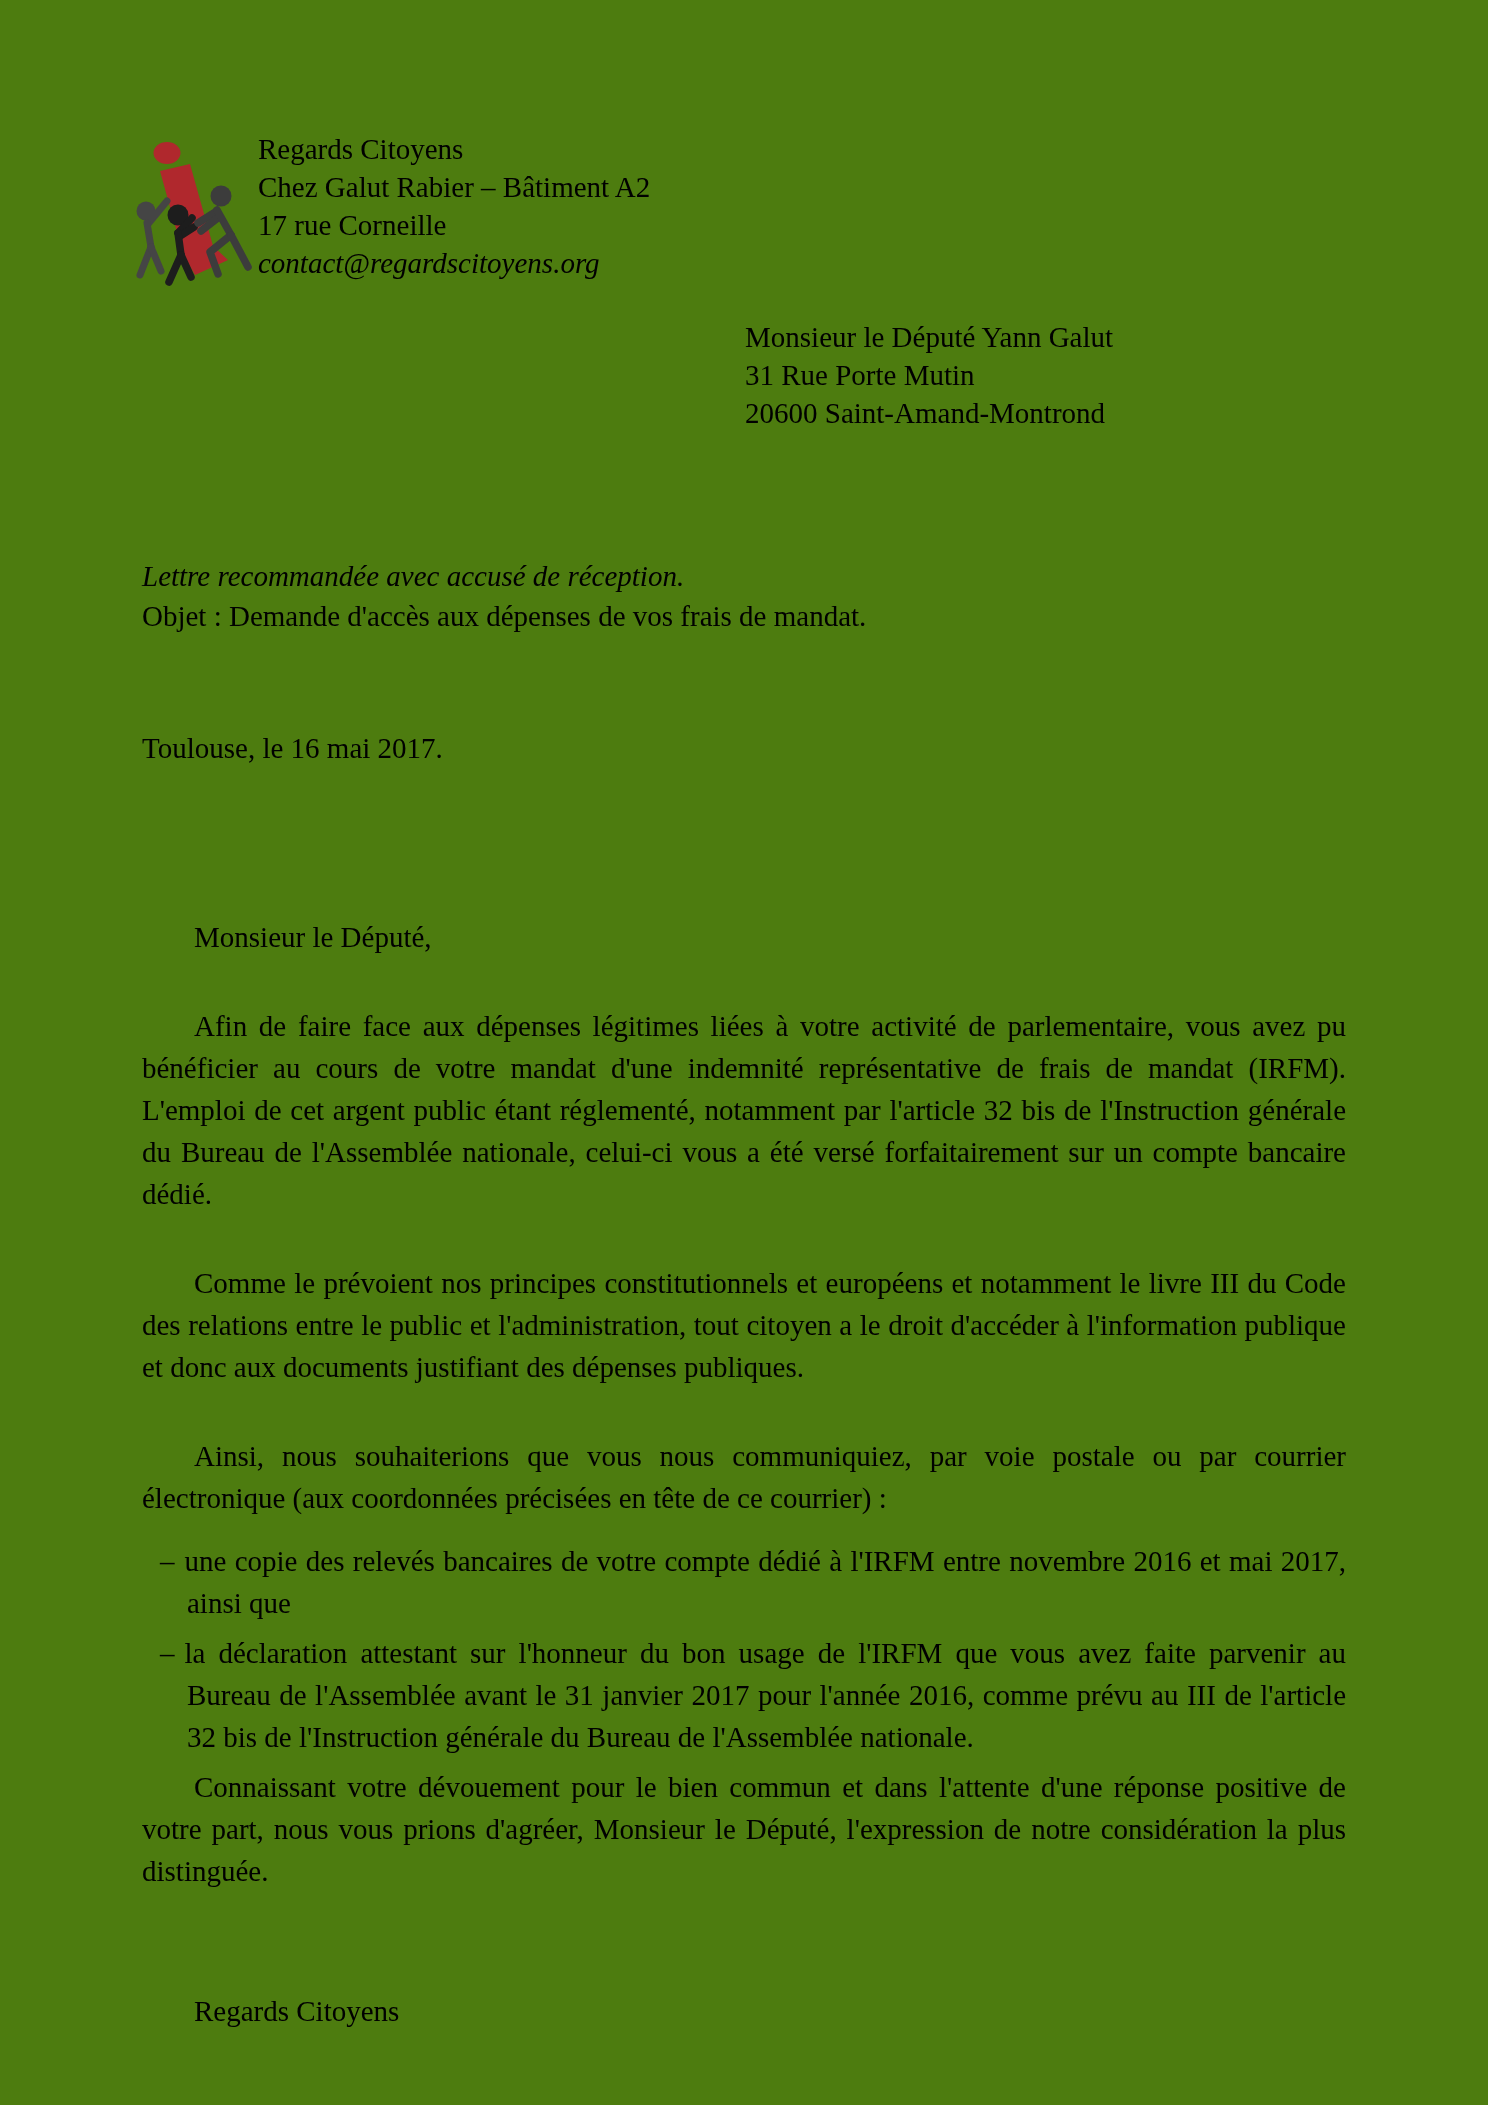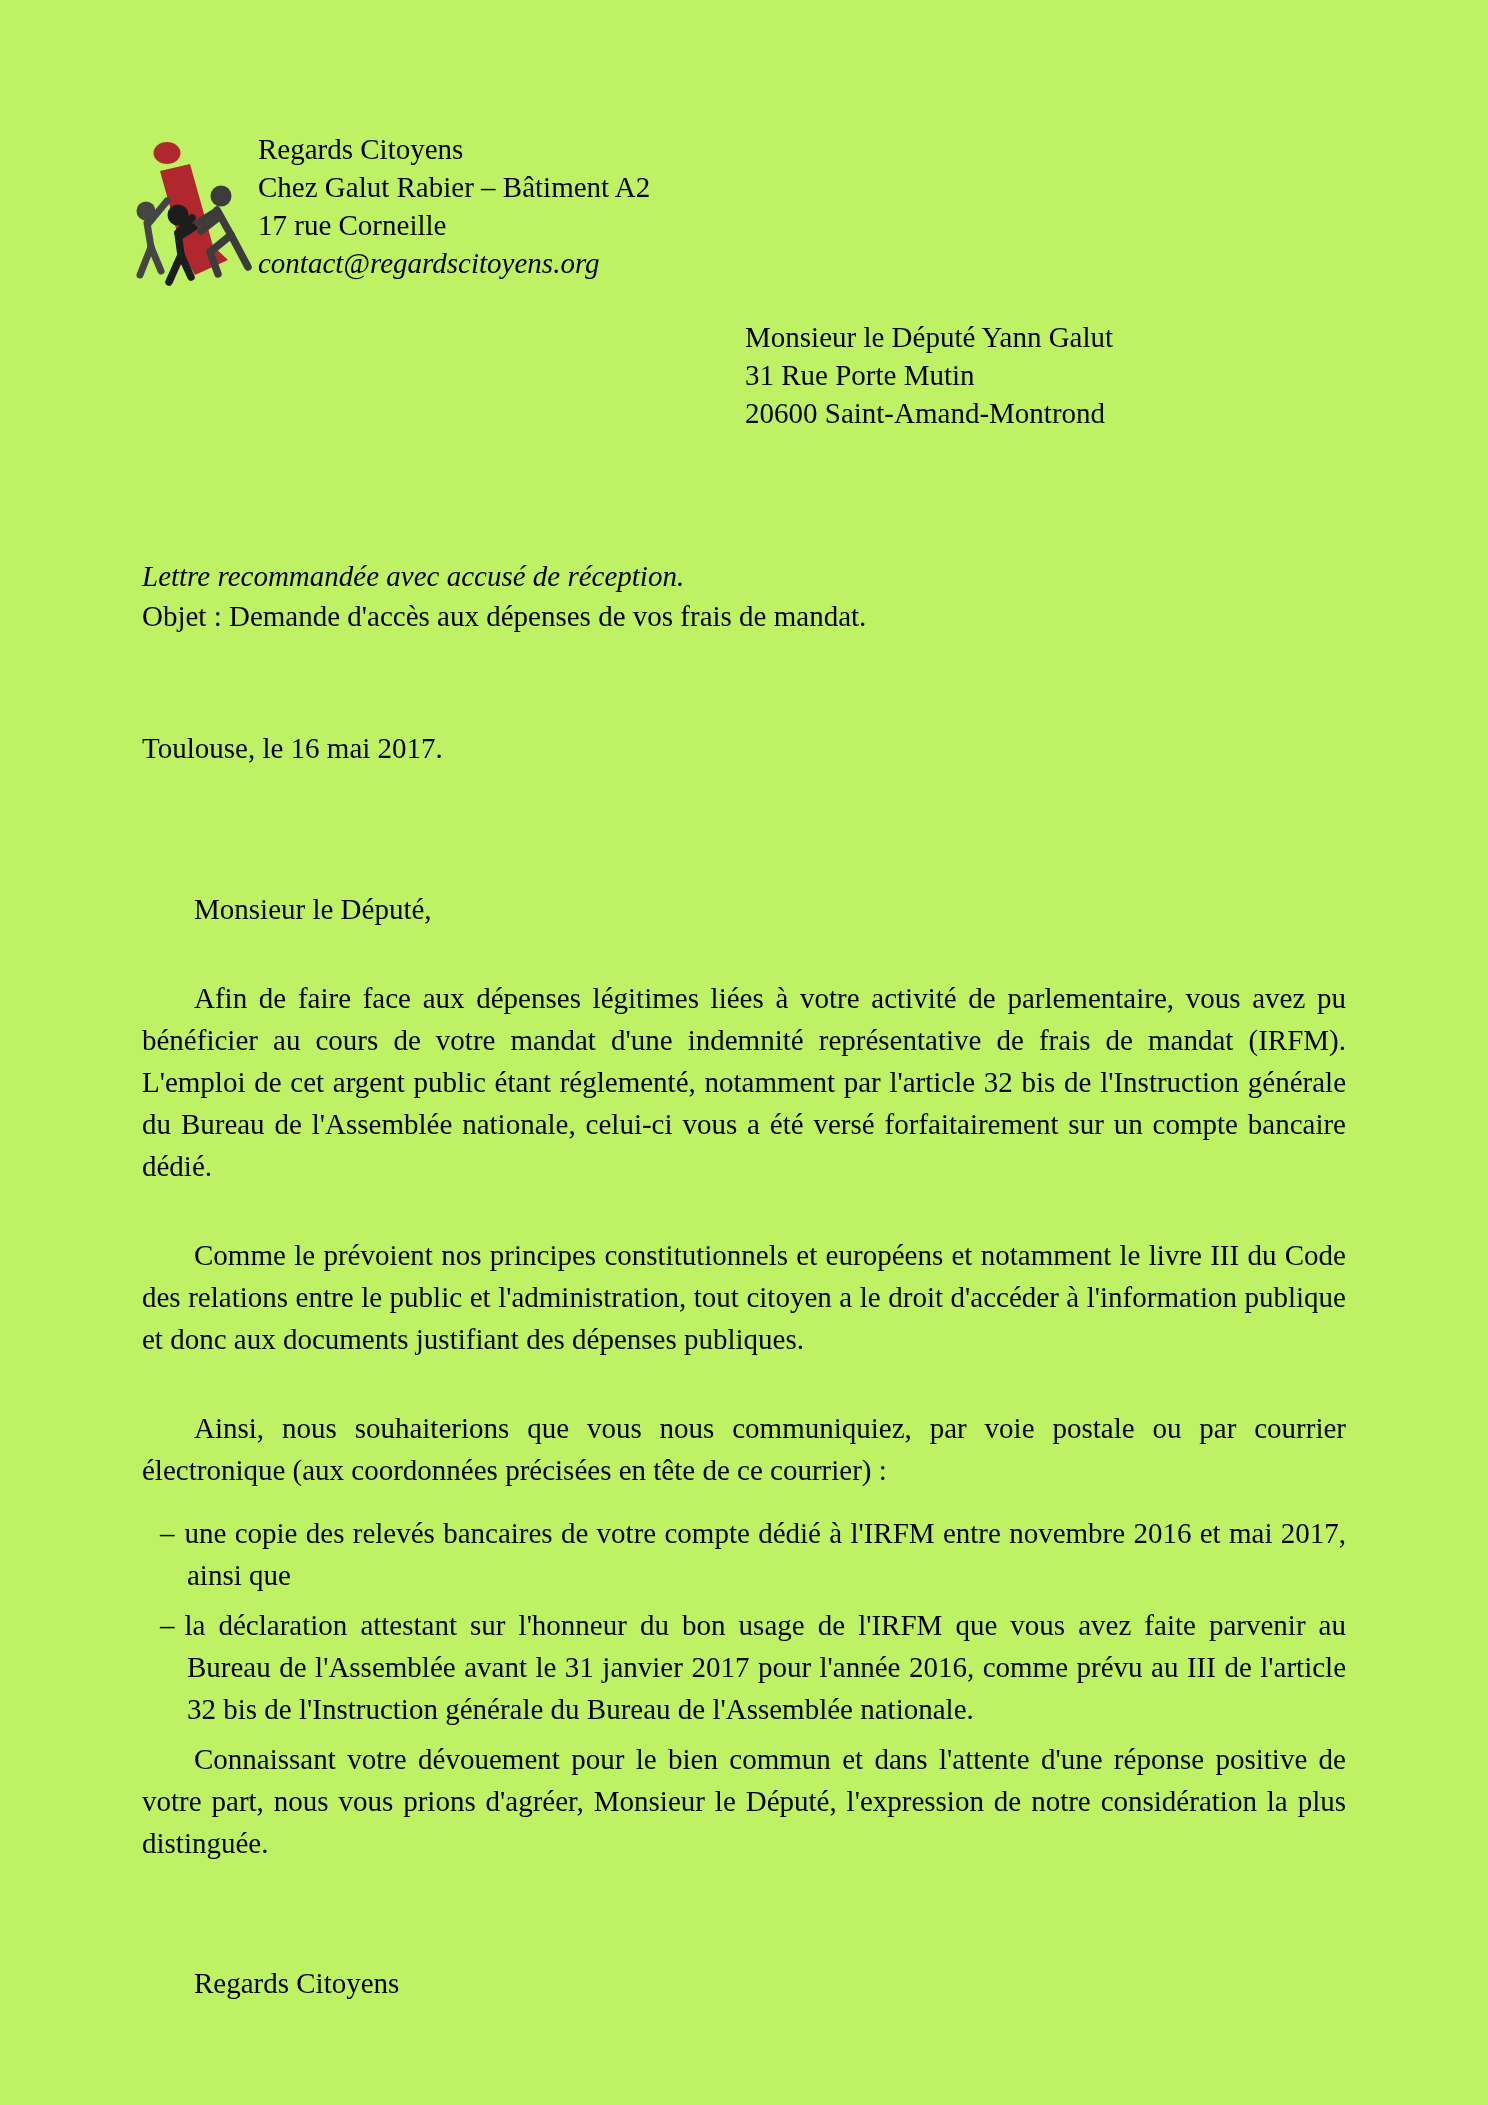--- a/index.html
+++ b/index.html
@@ -1,20 +1,20 @@
 <!DOCTYPE html>
 <html lang="fr"><head>
 <meta charset="utf-8">
 <style>
   html, body { margin: 0; padding: 0; background: #ffffff; }
   .page {
     position: relative;
     width: 1488px;
     height: 2105px;
-    background: #bef264;
+    background: #4d7c0f;
     color: #000000;
     font-family: "Liberation Serif", "DejaVu Serif", serif;
     font-size: 29px;
     overflow: hidden;
   }
   .logo {
     position: absolute;
     left: 133px;
     top: 138px;
     width: 122px;
@@ -44,21 +44,21 @@
   .dateline {
     position: absolute;
     left: 142px;
     right: 142px;
     top: 732px;
     text-align: left;
   }
   .main {
     position: absolute;
     left: 142px;
-    top: 888px;
+    top: 916px;
     width: 1204px;
     line-height: 42px;
   }
   p { margin: 0; }
   .salutation { text-indent: 52px; margin-bottom: 30px; }
   .para {
     text-align: justify;
     text-indent: 52px;
     margin-bottom: 21px;
     margin-top: 47px;

